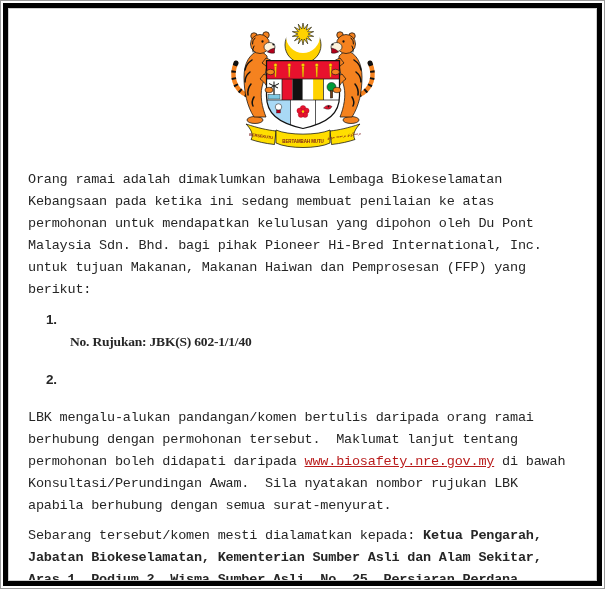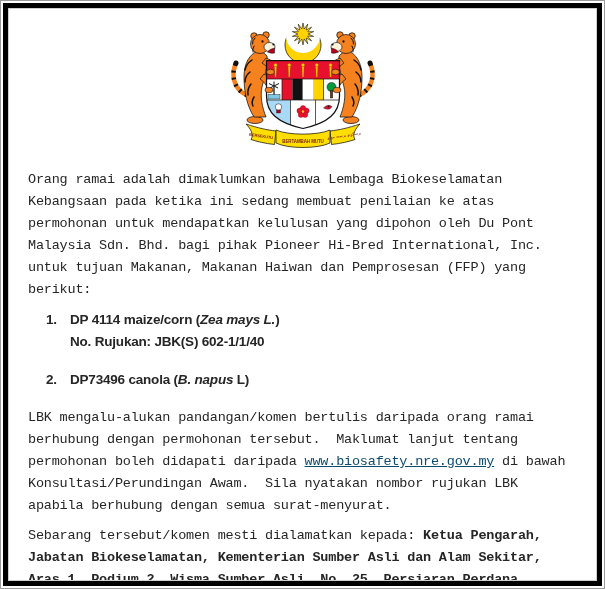--- a/index.html
+++ b/index.html
@@ -13,22 +13,22 @@
     padding:0 19px;overflow:hidden;
     font-family:"Liberation Sans","DejaVu Sans",sans-serif;
     font-size:13.5px;line-height:22px;letter-spacing:-0.2px;color:#262626;
   }
   .emblem-wrap{text-align:center;margin:12px 0 6px;}
   p{margin:0 0 8px;font-family:Liberation Mono, monospace;}
   .apps{list-style:none;margin:0 0 8px;padding:0 0 0 18px;}
   .apps li{font-weight:700;margin:0 0 16px;display:grid;grid-template-columns:24px 1fr;}
   .apps .num{grid-column:1;grid-row:1;}
   .apps .title{grid-column:2;grid-row:1;}
-  .apps .ref{grid-column:2;grid-row:2;}
-  .link{color:#0c4a6e;text-decoration:underline;cursor:pointer;}
+  .apps .ref{grid-column:2;grid-row:2;font-family:Liberation Serif, serif;}
+  .link{color:#b91c1c;text-decoration:underline;cursor:pointer;}
   strong{font-weight:700;}
   .sci{font-style:italic;}
 </style>
 </head>
 <body>
 
 <div class="doc">
  <div class="frame">
   <div class="inner">
 
@@ -140,26 +140,24 @@
           <text x="233" y="231" font-size="8" fill="#7B1B1B" text-anchor="middle" transform="rotate(-8 233 231)" font-family="DejaVu Sans, sans-serif">برسكوتو برتمبه موتو</text>
         </g>
       </svg>
     </div>
 
     <p>Orang ramai adalah dimaklumkan bahawa Lembaga Biokeselamatan Kebangsaan pada ketika ini sedang membuat penilaian ke atas permohonan untuk mendapatkan kelulusan yang dipohon oleh Du Pont Malaysia Sdn. Bhd. bagi pihak Pioneer Hi-Bred International, Inc. untuk tujuan Makanan, Makanan Haiwan dan Pemprosesan (FFP) yang berikut:</p>
 
     <ol class="apps">
       <li>
         <span class="num">1.</span>
-        <span class="title"><span>DP 4114 maize/corn (</span><span class="sci">Zea mays L.</span><span>)</span></span>
         <span class="ref">No. Rujukan: JBK(S) 602-1/1/40</span>
       </li>
       <li>
         <span class="num">2.</span>
-        <span class="title"><span>DP73496 canola (</span><span class="sci">B. napus</span><span> L)</span></span>
       </li>
     </ol>
 
     <p><span>LBK mengalu-alukan pandangan/komen bertulis daripada orang ramai berhubung dengan permohonan tersebut.&nbsp; Maklumat lanjut tentang permohonan boleh didapati daripada </span><a class="link">www.biosafety.nre.gov.my</a><span> di bawah Konsultasi/Perundingan Awam.&nbsp; Sila nyatakan nombor rujukan LBK apabila berhubung dengan semua surat-menyurat.</span></p>
 
     <p><span>Sebarang tersebut/komen mesti dialamatkan kepada: </span><strong>Ketua Pengarah, Jabatan Biokeselamatan, Kementerian Sumber Asli dan Alam Sekitar, Aras 1, Podium 2, Wisma Sumber Asli, No. 25, Persiaran Perdana, Presint 4, 62574 Putrajaya, MALAYSIA.</strong></p>
 
 
   </div>
  </div>

